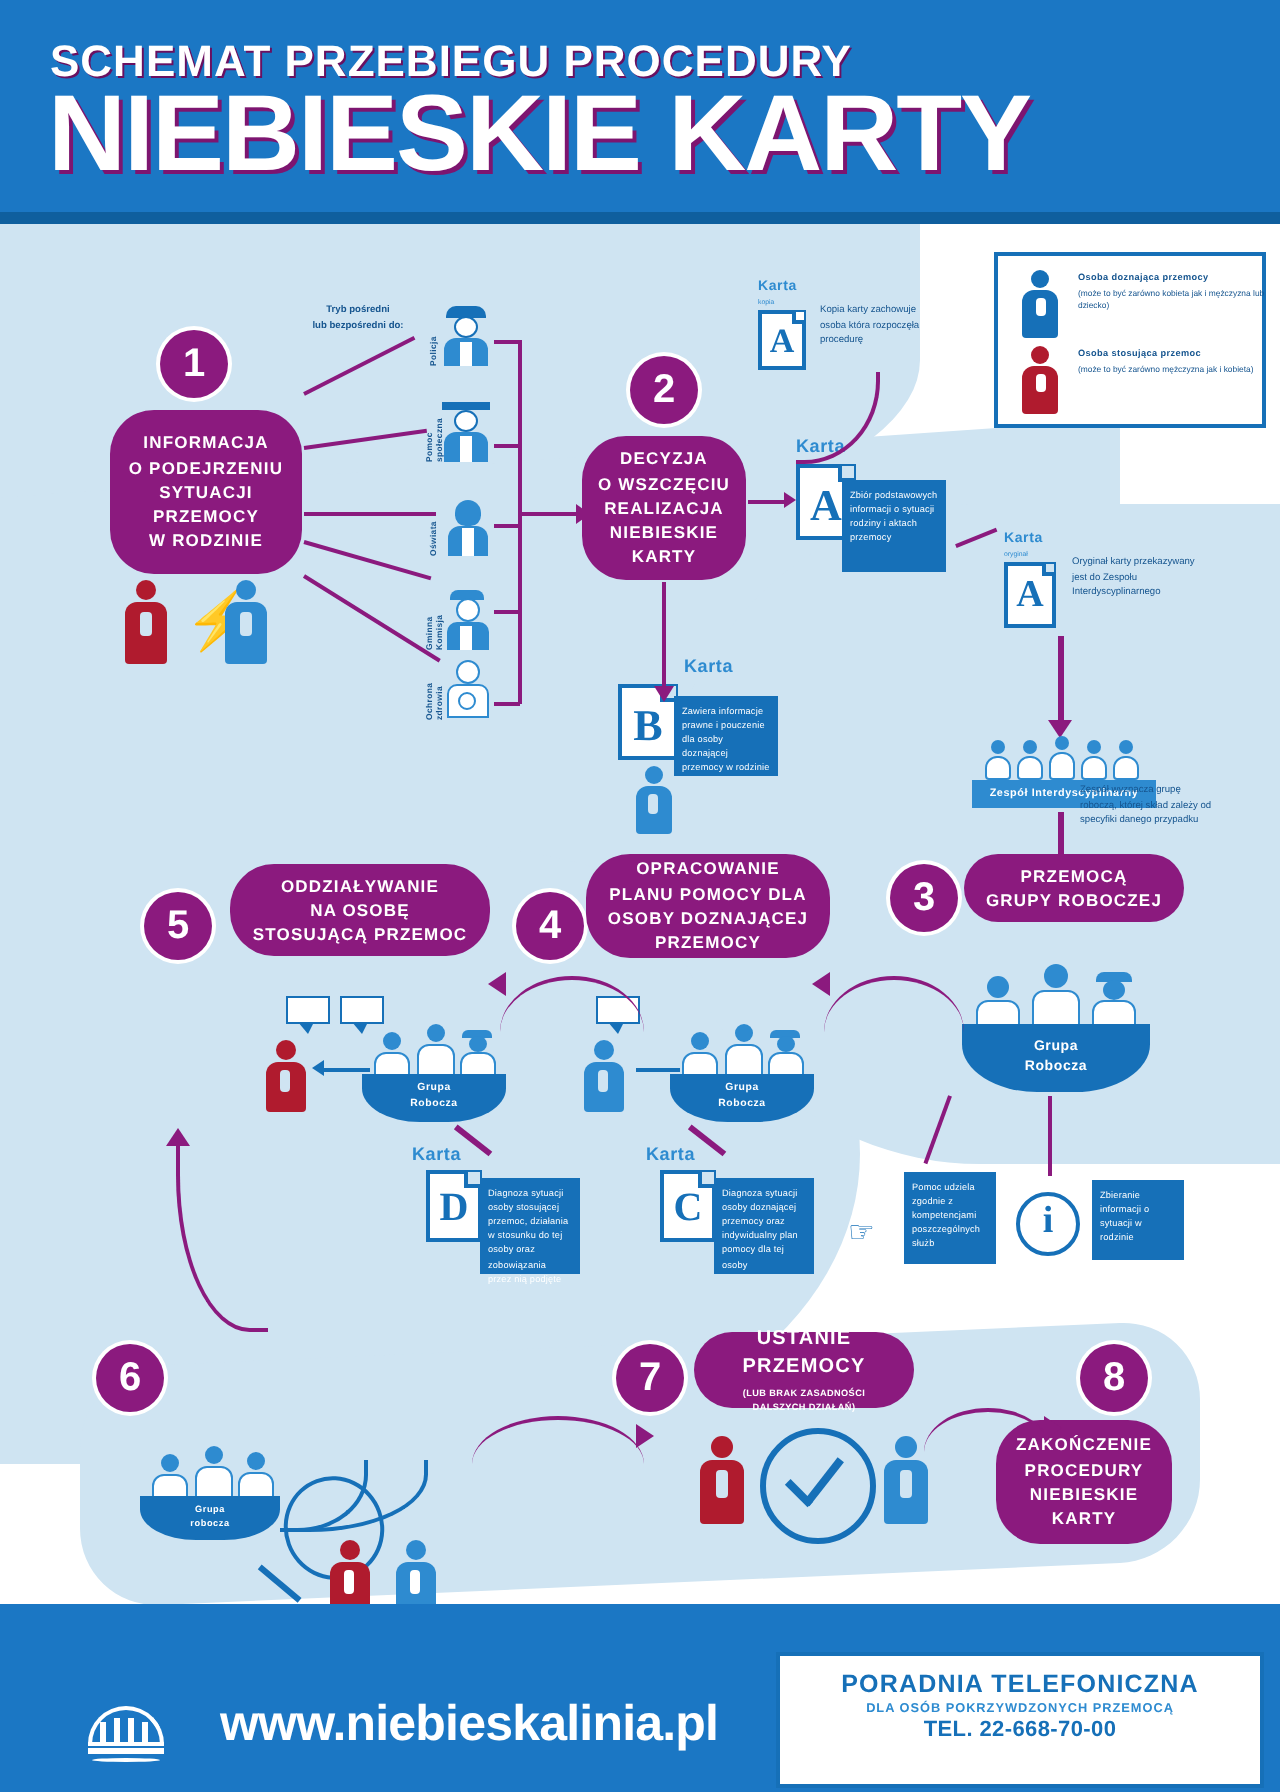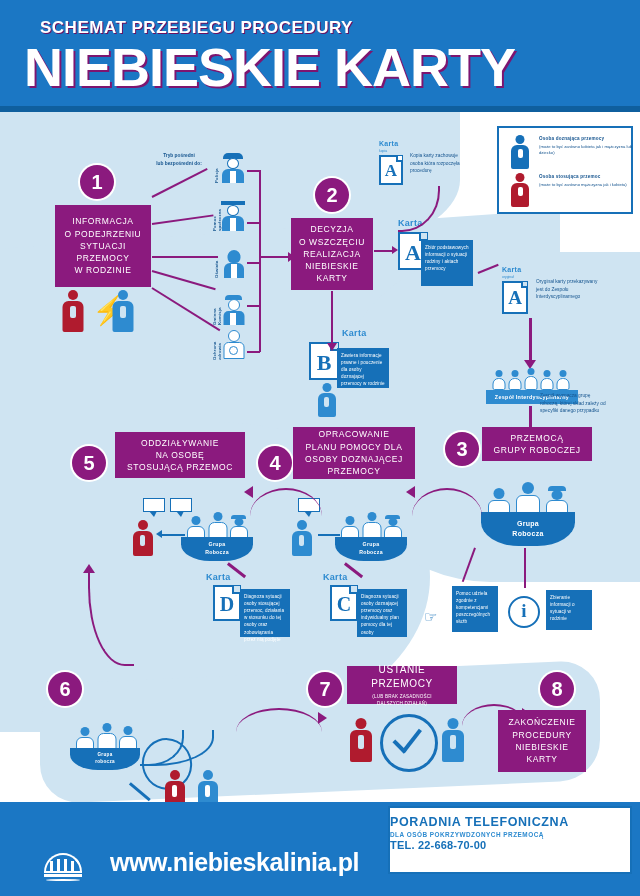--- a/index.html
+++ b/index.html
@@ -8,22 +8,22 @@
     font-family:"Liberation Sans", sans-serif;
     background:#ffffff;
     overflow:hidden;
     position:relative;
   }
   #poster{position:relative;width:640px;height:896px;overflow:hidden;background:#fff;}
 
   
   .header{position:absolute;left:0;top:0;width:640px;height:112px;background:#1B77C4;}
   .hdr-sub{
-    position:absolute;left:40px;top:18px;
-    font-size:17px;font-weight:bold;letter-spacing:0.5px;color:#ffffff;
+    position:absolute;left:25px;top:18px;
+    font-size:22px;font-weight:bold;letter-spacing:0.5px;color:#ffffff;
     text-shadow:1px 1px 0 #6a1060;
   }
   .hdr-main{
     position:absolute;left:24px;top:36px;
     font-size:54px;font-weight:bold;letter-spacing:-1px;color:#ffffff;
     text-shadow:2px 2px 0 #7d1570;
     white-space:nowrap;
   }
   .hdr-rule{position:absolute;left:0;top:106px;width:640px;height:6px;background:#0f5f9e;}
 
@@ -38,23 +38,23 @@
 
   
   .step-num{
     position:absolute;width:34px;height:34px;border-radius:50%;
     background:#8B1A7E;color:#fff;font-size:20px;font-weight:bold;
     display:flex;align-items:center;justify-content:center;
     box-shadow:0 0 0 2px #fff;
   }
   .pbox{
     position:absolute;background:#8B1A7E;color:#fff;
-    font-size:8.5px;font-weight:normal;letter-spacing:0.6px;line-height:1.45;
+    font-size:8.5px;font-weight:bold;letter-spacing:0.6px;line-height:1.45;
     text-align:center;display:flex;align-items:center;justify-content:center;
-    padding:6px 4px;box-sizing:border-box;
+    padding:6px 4px;box-sizing:border-box;border-radius:22px;
   }
   .bbox{
     position:absolute;background:#1670B8;color:#fff;
     font-size:4.6px;line-height:1.55;letter-spacing:.1px;
     padding:4px 4px;box-sizing:border-box;
   }
   .note{position:absolute;color:#16558F;font-size:4.8px;line-height:1.6;}
   .kartalbl{position:absolute;color:#2E8BD0;font-size:9px;font-weight:bold;letter-spacing:.3px;}
   .kartasml{position:absolute;color:#2E8BD0;font-size:3.4px;}
 
@@ -81,22 +81,22 @@
     position:absolute;left:497px;top:126px;width:136px;height:88px;
     background:#fff;border:2px solid #1670B8;box-sizing:border-box;padding:7px 6px;
   }
   .legend-row{position:relative;height:36px;margin-bottom:2px;}
   .legend-t{position:absolute;left:34px;top:1px;font-size:4.6px;font-weight:bold;color:#16558F;letter-spacing:.2px;}
   .legend-d{position:absolute;left:34px;top:9px;font-size:4.2px;color:#16558F;line-height:1.45;width:96px;}
 
   
   .footerbar{position:absolute;left:0;top:802px;width:640px;height:94px;background:#1B77C4;}
   .foot-card{
-    position:absolute;left:388px;top:806px;width:244px;height:68px;background:#fff;
-    border:2px solid #1670B8;box-sizing:border-box;padding-top:7px;
+    position:absolute;left:388px;top:826px;width:244px;height:68px;background:#fff;
+    border:2px solid #1670B8;box-sizing:border-box;text-align:center;padding-top:7px;
   }
   .foot-l1{font-size:12.5px;font-weight:bold;color:#1670B8;letter-spacing:.6px;}
   .foot-l2{font-size:12.5px;font-weight:bold;color:#1670B8;letter-spacing:.6px;}
   .foot-l3{font-size:6.4px;font-weight:bold;color:#2E8BD0;letter-spacing:.5px;margin-top:2px;}
   .foot-tel{font-size:11px;font-weight:bold;color:#1670B8;letter-spacing:.2px;margin-top:1px;}
   .url{position:absolute;left:110px;top:848px;font-size:25px;font-weight:bold;color:#fff;letter-spacing:-.4px;}
   .logo{position:absolute;left:44px;top:849px;width:38px;height:34px;}
 
   .vlabel{
     position:absolute;color:#16558F;font-size:4.2px;font-weight:bold;

